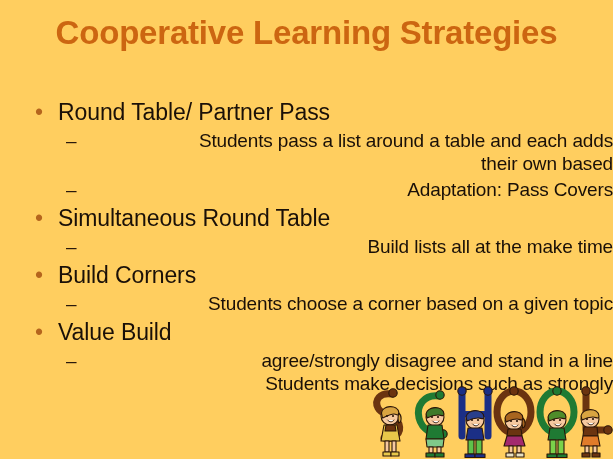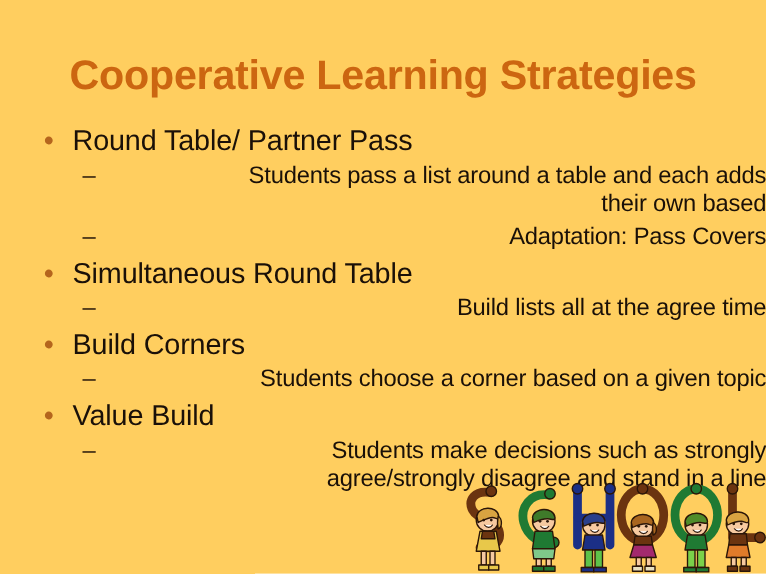--- a/index.html
+++ b/index.html
@@ -14,21 +14,21 @@
     overflow: hidden;
     background: #ffce5f;
     font-family: "Liberation Sans", sans-serif;
     -webkit-font-smoothing: antialiased;
   }
 
   
   #slide-title {
     position: absolute;
     left: 0;
-    top: 40px;
+    top: 13px;
     width: 613px;
     text-align: center;
     color: #cc6611;
     font-size: 33px;
     font-weight: bold;
     letter-spacing: -0.2px;
     line-height: 40px;
     white-space: nowrap;
   }
 
@@ -119,21 +119,21 @@
     </div>
     <div class="sp-2"></div>
 
     <div class="l1">
       <span class="marker">•</span>
       <span>Simultaneous Round Table</span>
     </div>
     <div class="sp-1"></div>
     <div class="l2">
       <span class="marker">–</span>
-      <span class="cont">Build lists all at the agree time</span>
+      <span class="cont">Build lists all at the make time</span>
     </div>
     <div class="sp-2"></div>
 
     <div class="l1">
       <span class="marker">•</span>
       <span>Build Corners</span>
     </div>
     <div class="sp-1"></div>
     <div class="l2">
       <span class="marker">–</span>
@@ -141,22 +141,22 @@
     </div>
     <div class="sp-2"></div>
 
     <div class="l1">
       <span class="marker">•</span>
       <span>Value Build</span>
     </div>
     <div class="sp-1"></div>
     <div class="l2">
       <span class="marker">–</span>
+      <span class="cont">agree/strongly disagree and stand in a line</span>
       <span class="cont">Students make decisions such as strongly</span>
-      <span class="cont">agree/strongly disagree and stand in a line</span>
     </div>
 
   </div>
 
   <div id="clipart">
     <svg viewBox="0 0 251 75" width="251" height="75" xmlns="http://www.w3.org/2000/svg">
       <g stroke="#2b1608" stroke-width="1.1" stroke-linejoin="round" stroke-linecap="round">
 
         <g>
 

